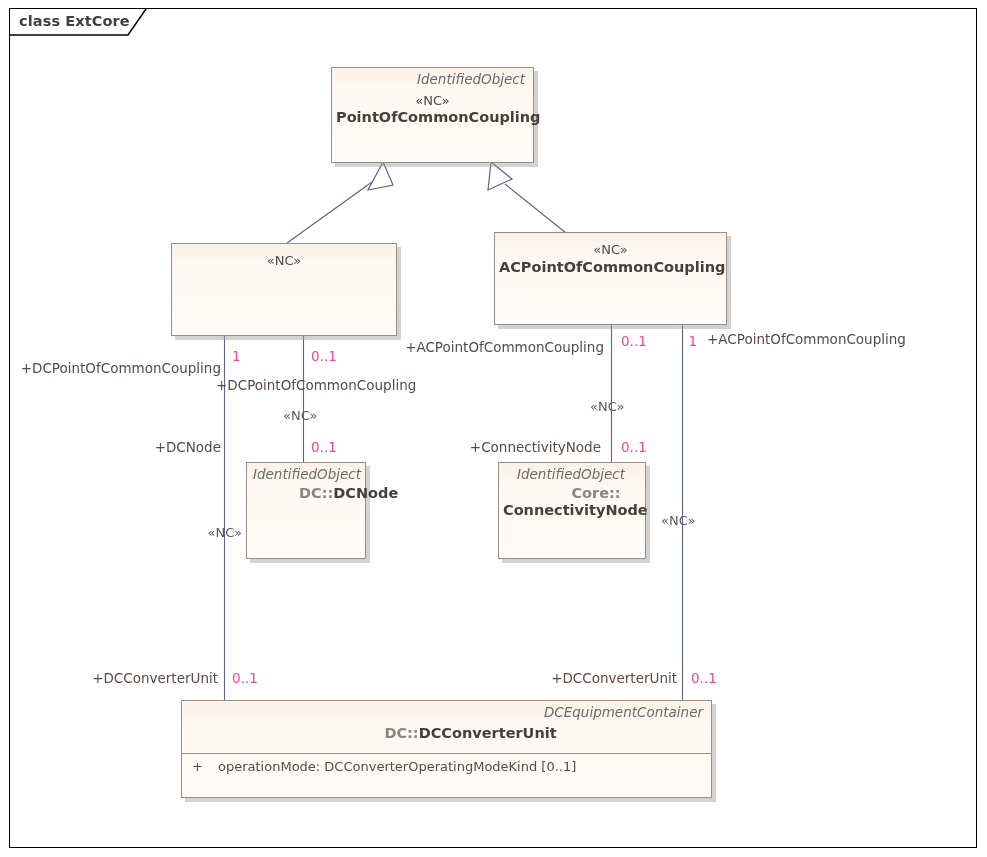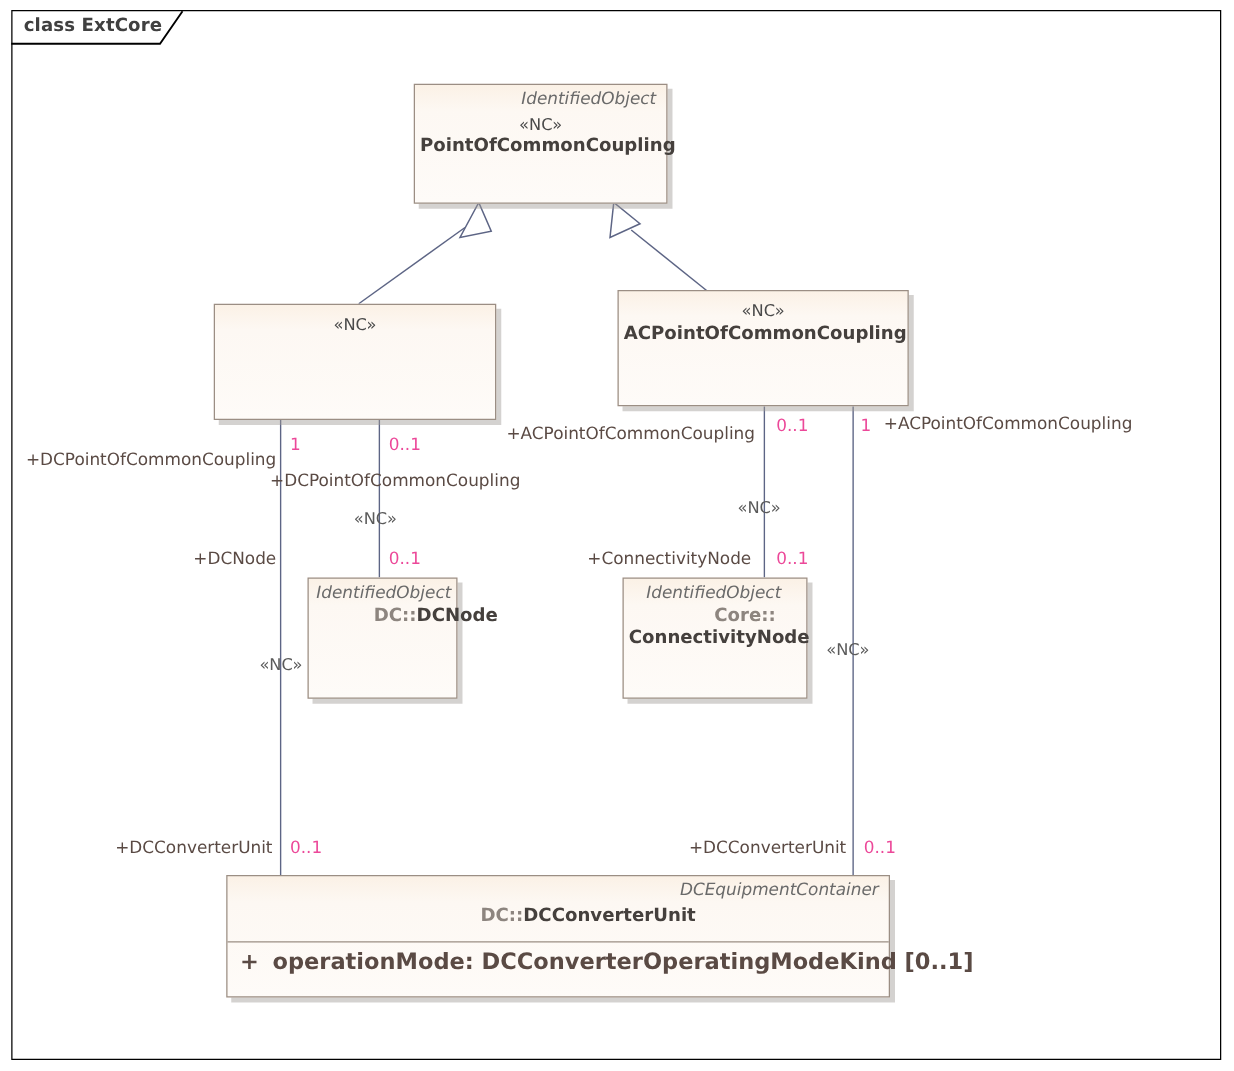--- a/index.html
+++ b/index.html
@@ -80,24 +80,23 @@
     white-space: nowrap;
   }
   .cls .name .pkg { color: #8d857f; font-weight: bold; margin-left: 48px; }
   .cls .name-2line { white-space: normal; }
 
   .compartment {
     position: absolute;
     left: 0; right: 0;
     border-top: 1px solid #9b8e84;
     padding: 5px 6px 5px 10px;
-    font-size: 18px;
+    font-size: 13px;
     color: #5a4a44;
     white-space: nowrap;
-    font-weight: bold;
   }
   .compartment .vis { display: inline-block; width: 26px; color: #5a4a44; }
   svg.overlay {
     position: absolute;
     left: 0; top: 0;
     width: 987px; height: 857px;
     pointer-events: none;
   }
 
   

